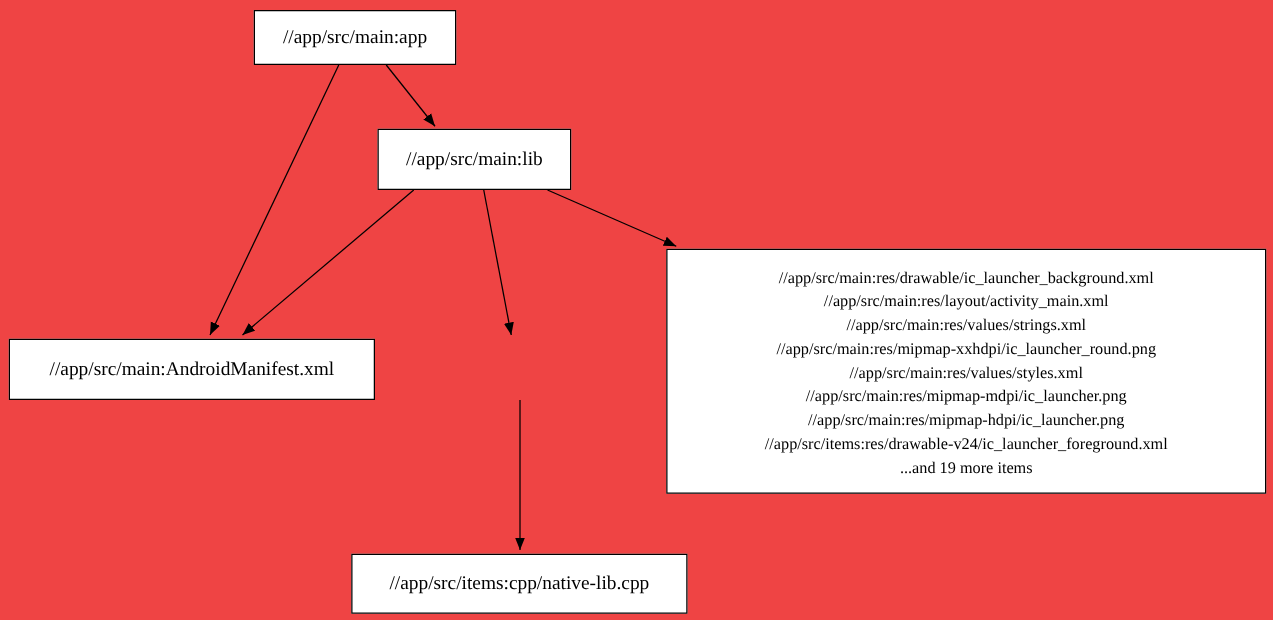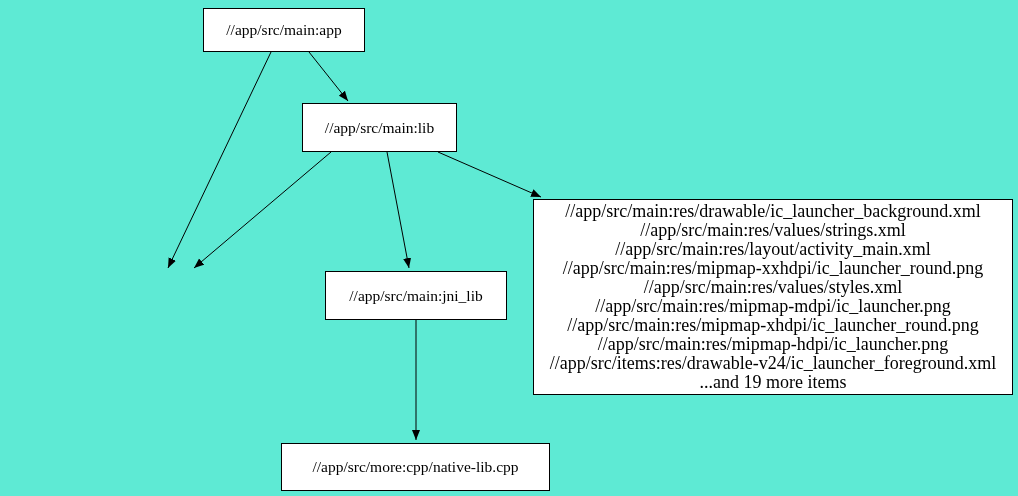--- a/index.html
+++ b/index.html
@@ -4,21 +4,21 @@
 <style>
   html, body {
     margin: 0;
     padding: 0;
     background: #ffffff;
   }
   .canvas {
     position: relative;
     width: 1018px;
     height: 496px;
-    background: #5eead4;
+    background: #ef4444;
     font-family: "Liberation Serif", "DejaVu Serif", serif;
     color: #000000;
     overflow: hidden;
   }
   #edge-layer {
     position: absolute;
     left: 0;
     top: 0;
     width: 1018px;
     height: 496px;
@@ -32,21 +32,21 @@
     display: flex;
     align-items: center;
     justify-content: center;
     text-align: center;
     font-size: 15.5px;
     white-space: nowrap;
   }
   .node.multi {
     flex-direction: column;
     justify-content: center;
-    font-size: 18px;
+    font-size: 13px;
     line-height: 19px;
   }
   
   #node-app            { left: 203px; top:   8px; width: 162px; height: 44px; }
   #node-lib            { left: 302px; top: 103px; width: 155px; height: 49px; text-align: center; }
   #node-manifest       { left:   7px; top: 271px; width: 293px; height: 49px; }
   #node-jni-lib        { left: 325px; top: 271px; width: 182px; height: 49px; }
   #node-res-files      { left: 533px; top: 199px; width: 480px; height: 196px; }
   #node-native-lib-cpp { left: 281px; top: 443px; width: 269px; height: 48px; }
 </style>
@@ -72,35 +72,34 @@
   </svg>
 
   <div class="node" id="node-app">
     <span>//app/src/main:app</span>
   </div>
 
   <div class="node" id="node-lib">
     <span>//app/src/main:lib</span>
   </div>
 
+  <div class="node" id="node-manifest">
+    <span>//app/src/main:AndroidManifest.xml</span>
+  </div>
 
-  <div class="node" id="node-jni-lib">
-    <span>//app/src/main:jni_lib</span>
-  </div>
 
   <div class="node multi" id="node-res-files">
     <div>//app/src/main:res/drawable/ic_launcher_background.xml</div>
+    <div>//app/src/main:res/layout/activity_main.xml</div>
     <div>//app/src/main:res/values/strings.xml</div>
-    <div>//app/src/main:res/layout/activity_main.xml</div>
     <div>//app/src/main:res/mipmap-xxhdpi/ic_launcher_round.png</div>
     <div>//app/src/main:res/values/styles.xml</div>
     <div>//app/src/main:res/mipmap-mdpi/ic_launcher.png</div>
-    <div>//app/src/main:res/mipmap-xhdpi/ic_launcher_round.png</div>
     <div>//app/src/main:res/mipmap-hdpi/ic_launcher.png</div>
     <div>//app/src/items:res/drawable-v24/ic_launcher_foreground.xml</div>
     <div>...and 19 more items</div>
   </div>
 
   <div class="node" id="node-native-lib-cpp">
-    <span>//app/src/more:cpp/native-lib.cpp</span>
+    <span>//app/src/items:cpp/native-lib.cpp</span>
   </div>
 
 </div>
 
 </body></html>

